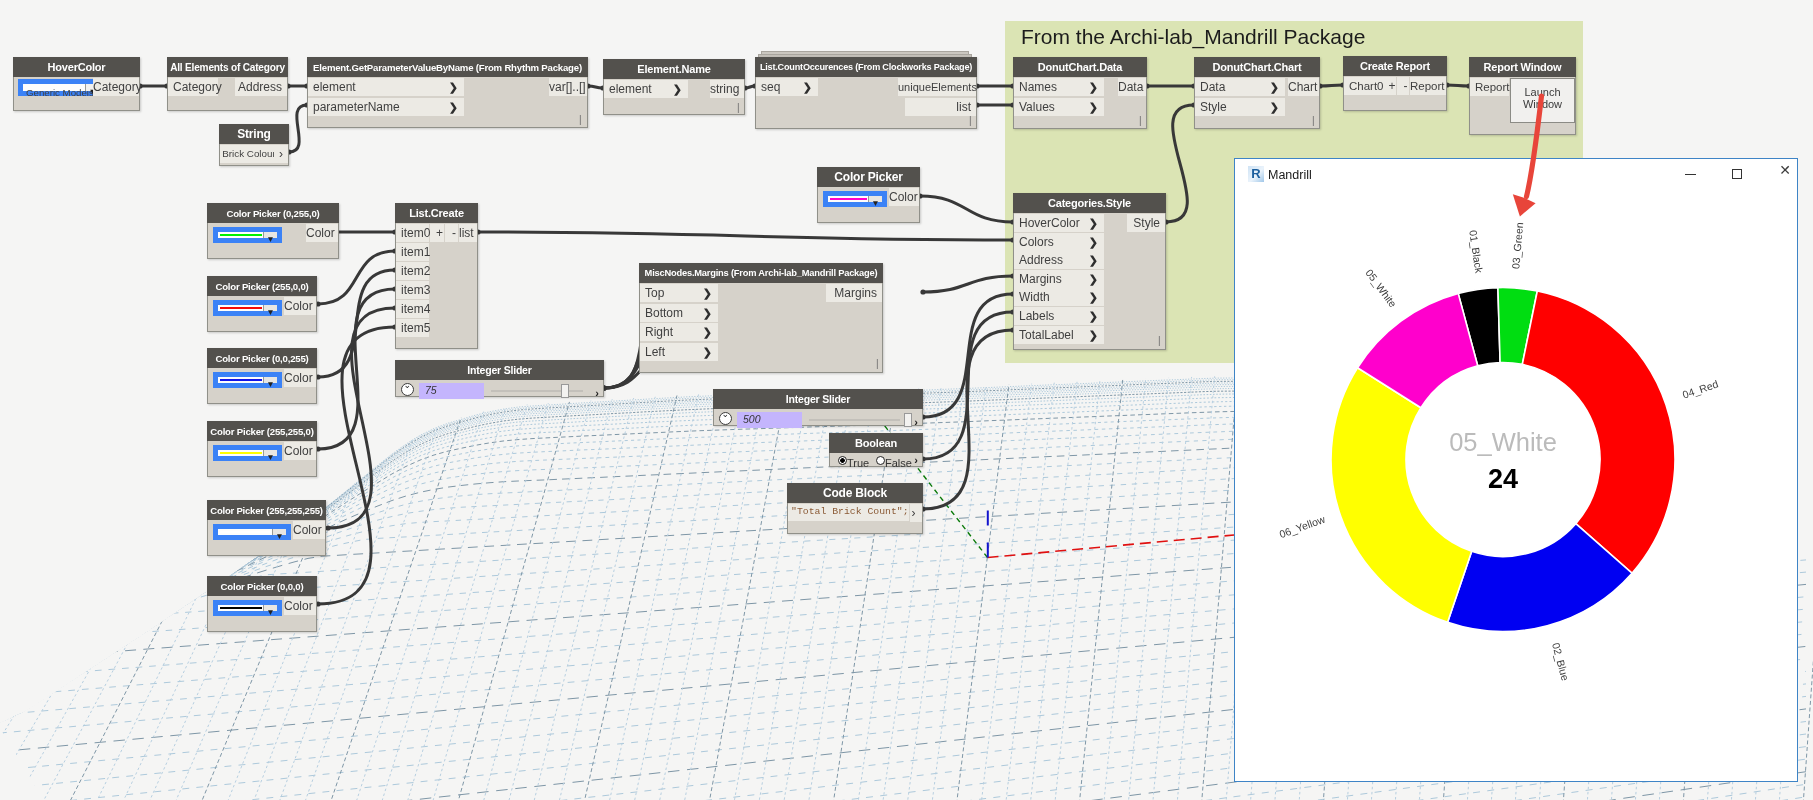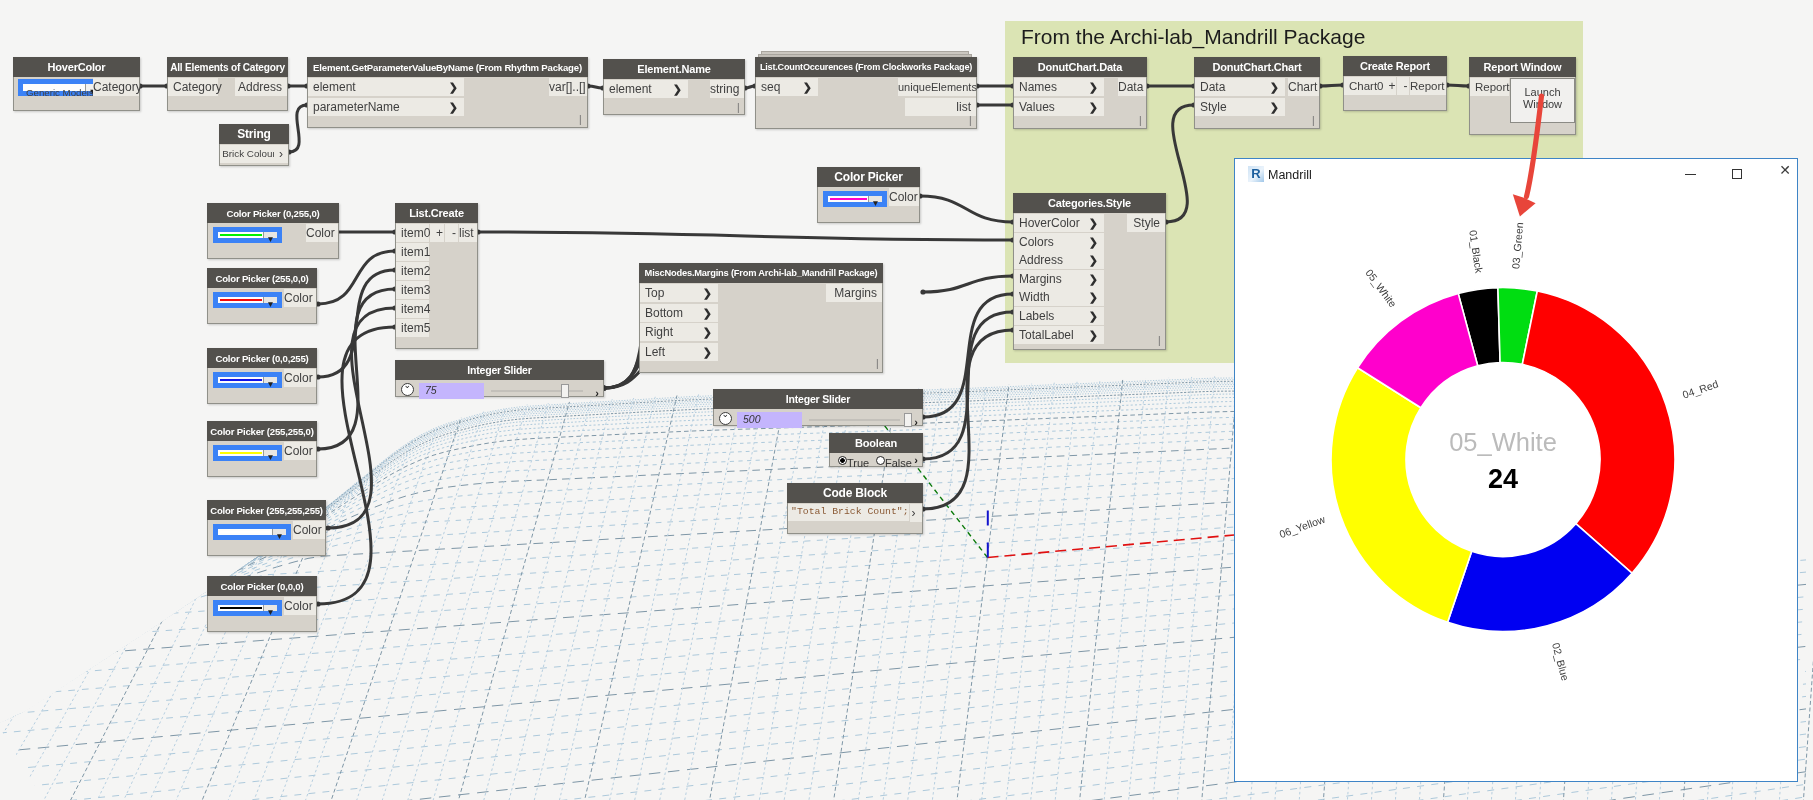--- a/index.html
+++ b/index.html
@@ -347,21 +347,21 @@
       <div class="lw">Launch<br>Window</div>
     </div>
 <div class="nd" style="left:207px;top:203px;width:132px;height:56px">
       <div class="hd" style="font-size:9.6px">Color Picker (0,255,0)</div>
       <div class="combo" style="left:5px;top:23px;width:69px">
         <div class="sw" style="background:#00f000"></div>
         <div class="dd">▼</div>
       </div>
       <div class="prt out" style="right:0px;top:20px;width:32px;font-size:12px">Color</div>
     </div>
-<div class="nd" style="left:207px;top:268px;width:110px;height:56px">
+<div class="nd" style="left:207px;top:276px;width:110px;height:56px">
       <div class="hd" style="font-size:9.6px">Color Picker (255,0,0)</div>
       <div class="combo" style="left:5px;top:23px;width:69px">
         <div class="sw" style="background:#f60909"></div>
         <div class="dd">▼</div>
       </div>
       <div class="prt out" style="right:0px;top:20px;width:32px;font-size:12px">Color</div>
     </div>
 <div class="nd" style="left:207px;top:348px;width:110px;height:56px">
       <div class="hd" style="font-size:9.6px">Color Picker (0,0,255)</div>
       <div class="combo" style="left:5px;top:23px;width:69px">

